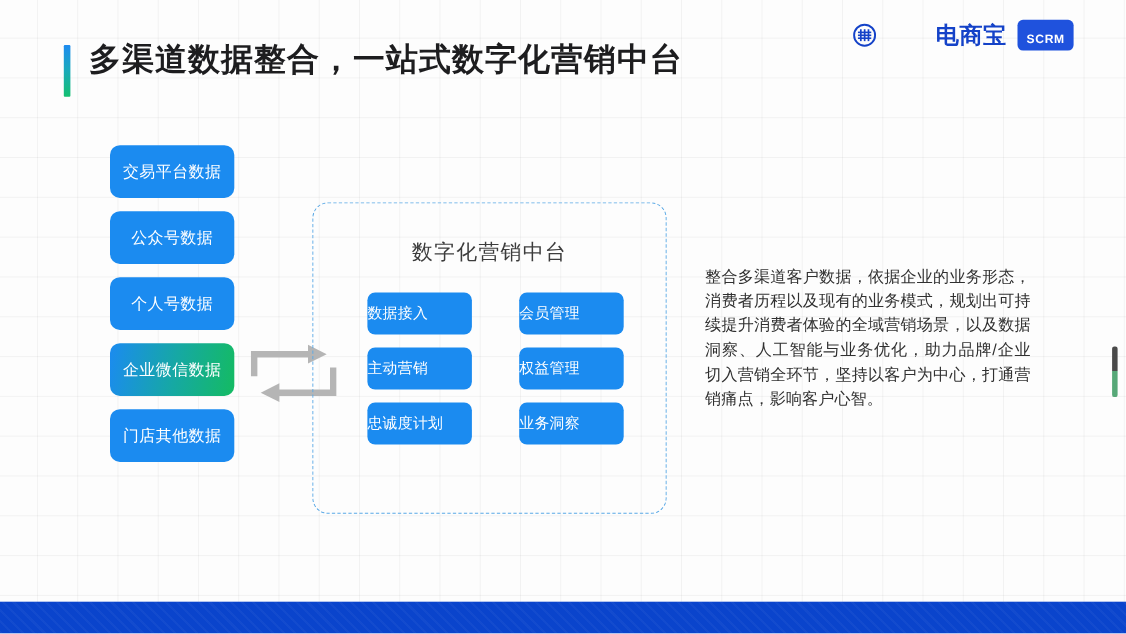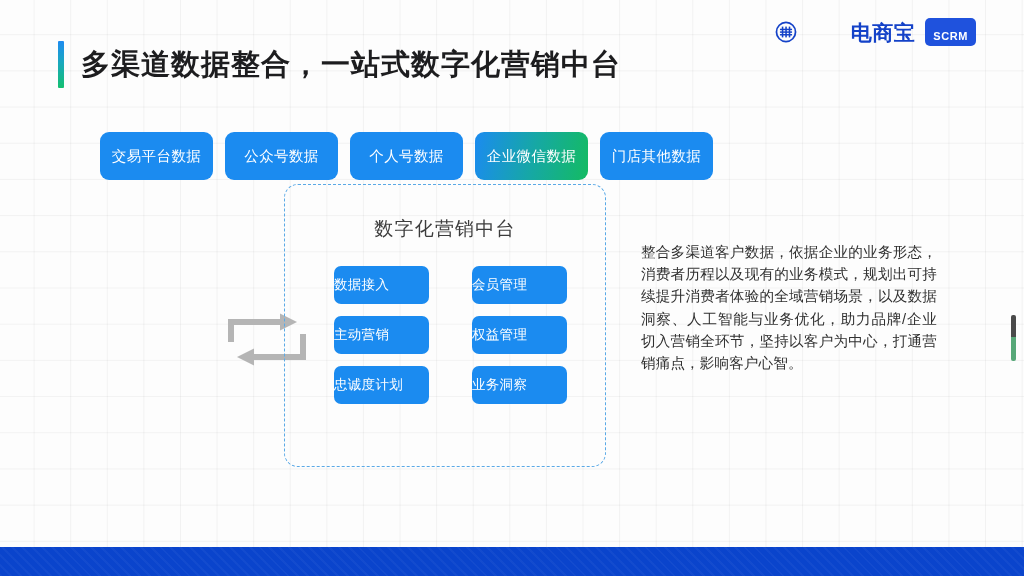--- a/index.html
+++ b/index.html
@@ -62,21 +62,20 @@
     border-radius: 5px;
     line-height: 1;
   }
 
   
   .title-row {
     position: absolute;
     left: 58px;
     top: 41px;
     display: flex;
-    align-items: center;
     gap: 17px;
   }
   .title-accent {
     width: 6px;
     height: 47px;
     border-radius: 1px;
     background: linear-gradient(to bottom, #1e8bf0 0%, #1aa8c0 45%, #14c070 100%);
   }
   .title-text {
     font-size: 29px;
@@ -86,21 +85,21 @@
     line-height: 1;
     white-space: nowrap;
   }
 
   
   .channel-col {
     position: absolute;
     left: 100px;
     top: 132px;
     display: flex;
-    flex-direction: row;
+    flex-direction: column;
     gap: 12px;
   }
   .channel-chip {
     width: 113px;
     height: 48px;
     border-radius: 9px;
     background: #1b8bf0;
     color: #ffffff;
     font-size: 14.5px;
     font-weight: 500;

